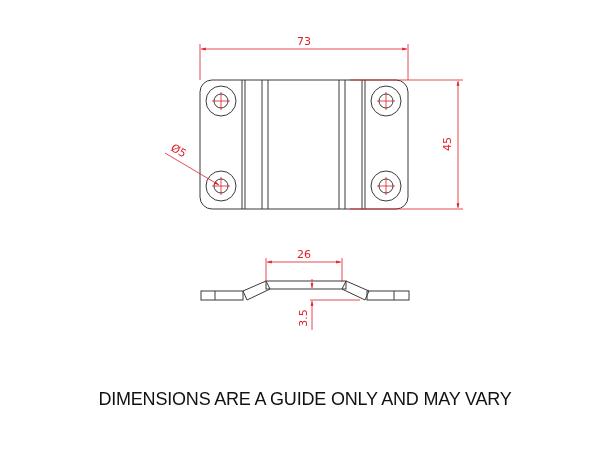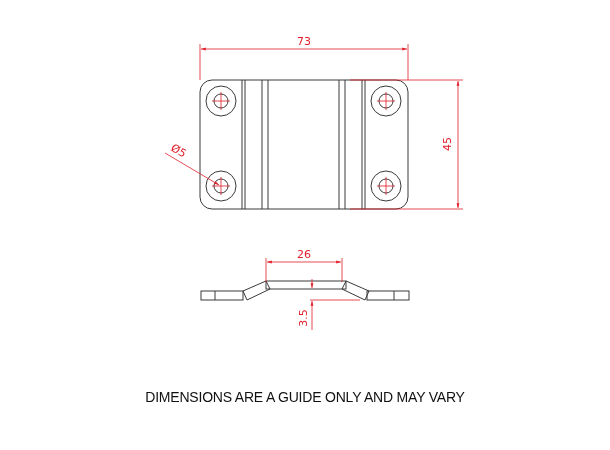--- a/index.html
+++ b/index.html
@@ -1,21 +1,21 @@
 <!DOCTYPE html>
 <html><head>
   <meta charset="utf-8">
   <style>
     html, body { margin: 0; padding: 0; background: #ffffff; }
     body { width: 610px; height: 450px; position: relative; overflow: hidden; font-family: "Liberation Sans", sans-serif; }
     svg { position: absolute; left: 0; top: 0; }
     .outline { stroke: #3a3a3a; stroke-width: 1; fill: none; }
     .dim { stroke: #e0202a; stroke-width: 0.8; fill: none; }
     .dimtext { fill: #e0202a; font-family: "DejaVu Sans", sans-serif; font-size: 11px; }
-    .note { position: absolute; left: 0; width: 610px; top: 389px; text-align: center; font-family: "Liberation Sans", sans-serif; font-size: 14px; color: #111; letter-spacing: -0.2px; }
+    .note { position: absolute; left: 0; width: 610px; top: 389px; text-align: center; font-family: "Liberation Sans", sans-serif; font-size: 18px; color: #111; letter-spacing: -0.2px; }
   </style>
 </head>
 <body>
 
 <svg width="610" height="450" viewBox="0 0 610 450">
   <defs>
     <marker id="arr" viewBox="0 0 10 10" refX="10" refY="5" markerWidth="6" markerHeight="6" orient="auto-start-reverse">
       <path d="M0,2 L10,5 L0,8 z" fill="#e0202a"></path>
     </marker>
   </defs>

